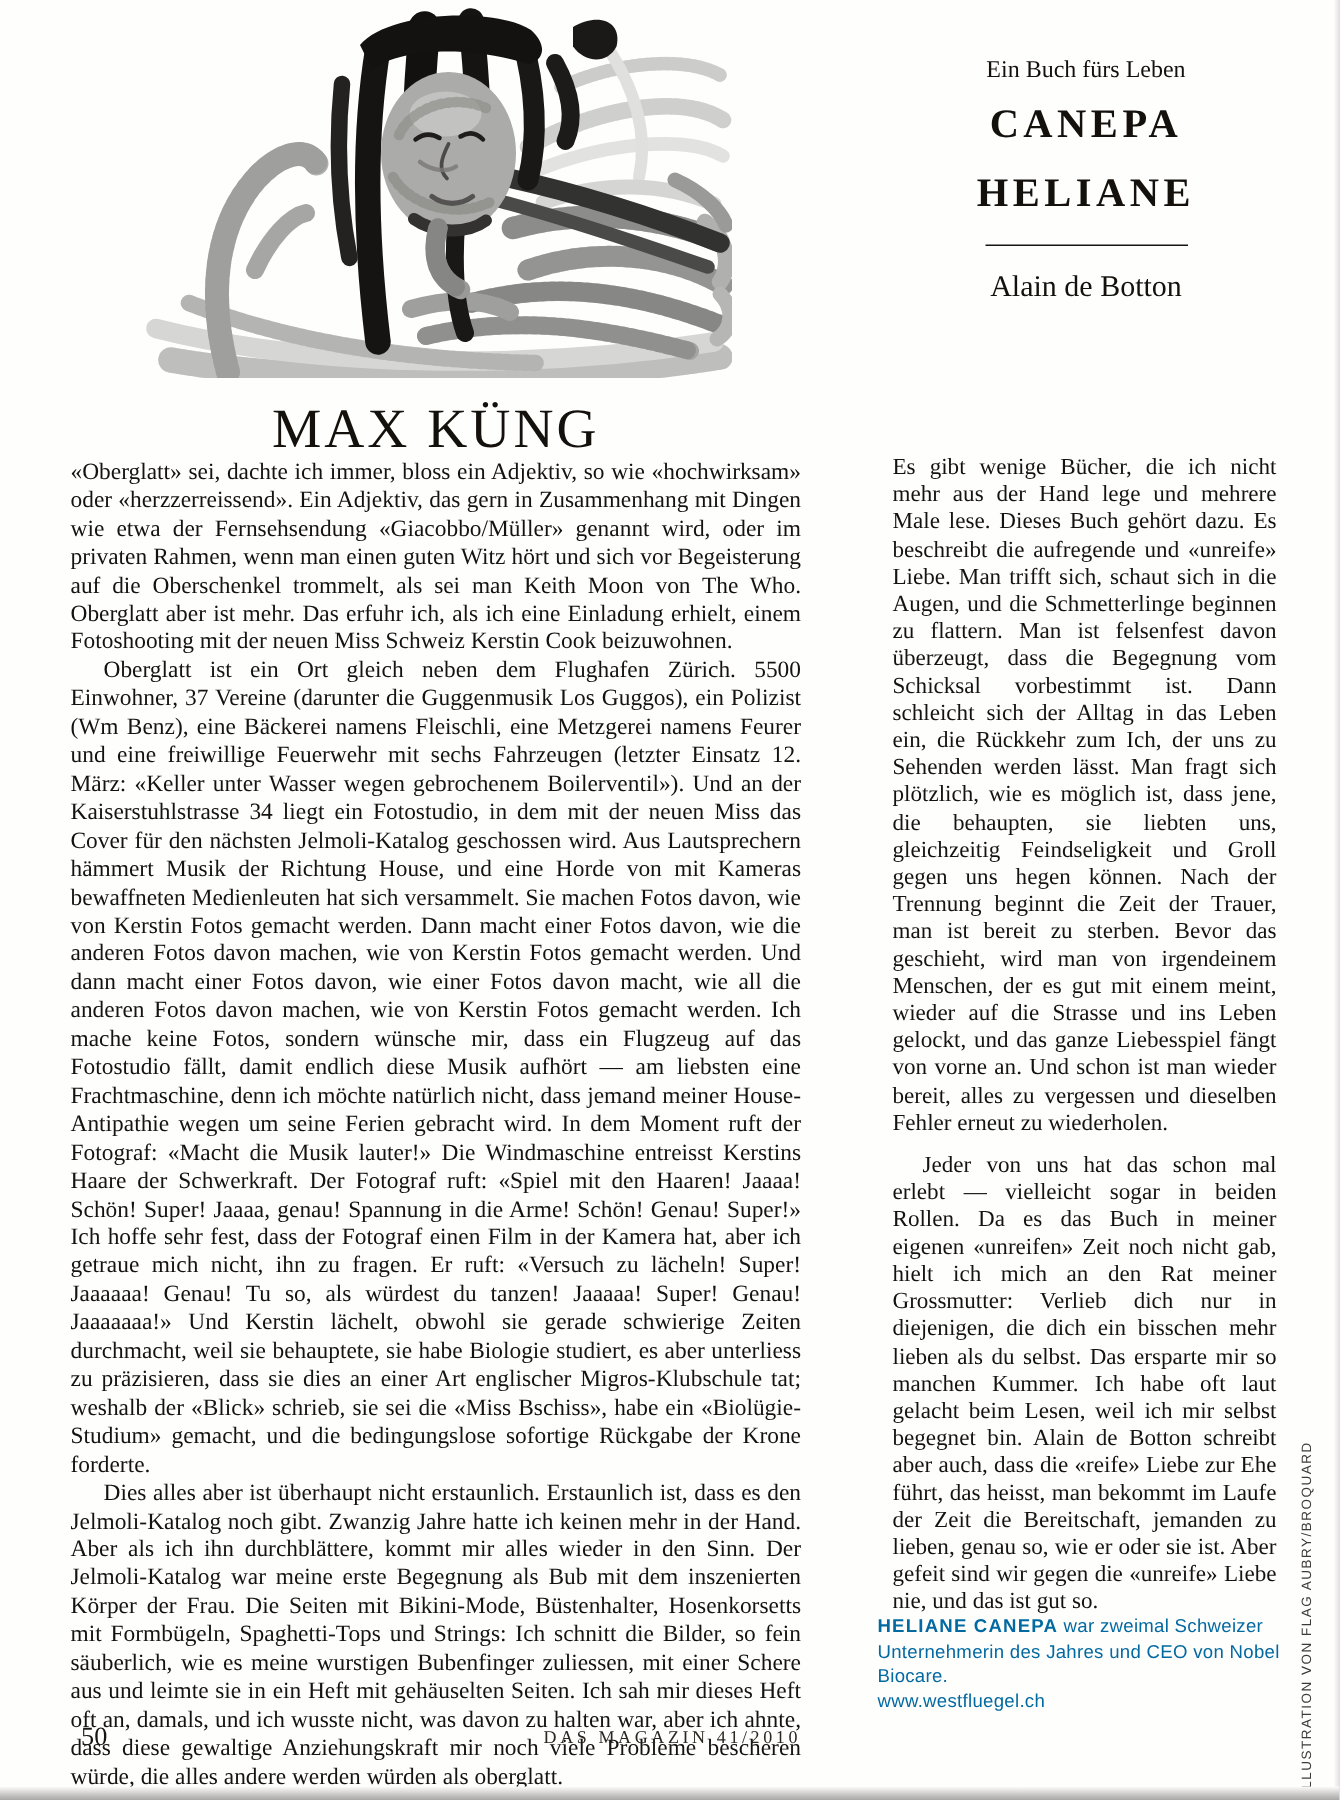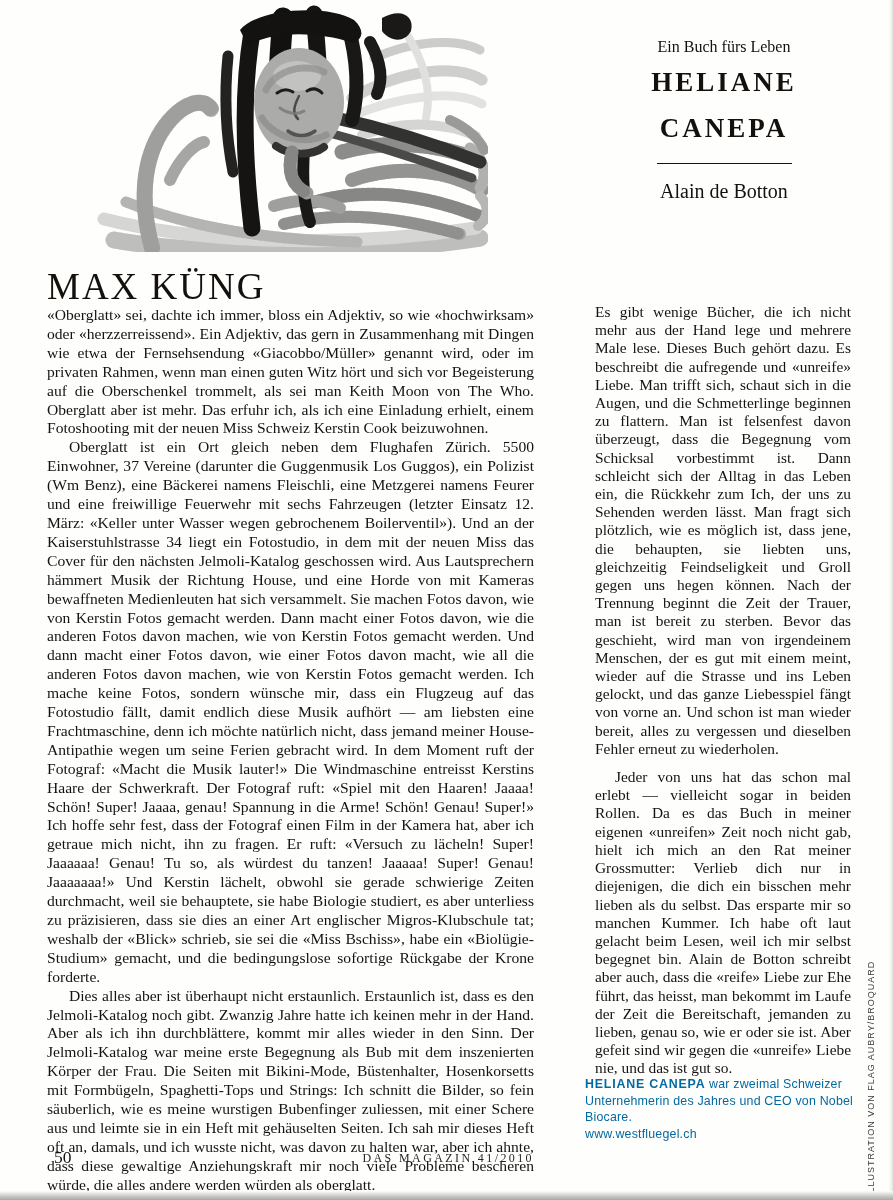--- a/index.html
+++ b/index.html
@@ -25,20 +25,21 @@
   }
 
   
   .illustration {
     position: absolute; left: 52px; top: 0; width: 436px; height: 252px;
   }
 
   
   .author-title {
     position: absolute; left: 47px; top: 240px; width: 487px;
+    text-align: center;
     font-size: 37px; font-weight: 400; letter-spacing: 2px;
     color: #14110d;
   }
   .left-col {
     position: absolute; left: 47px; top: 306px; width: 487px;
   }
   .left-col p {
     margin: 0;
     font-size: 15.6px; line-height: 18.9px;
     text-align: justify;
@@ -174,22 +175,22 @@
   <h1 class="author-title">MAX KÜNG</h1>
 
   <div class="left-col">
     <p>«Oberglatt» sei, dachte ich immer, bloss ein Adjektiv, so wie «hochwirksam» oder «herzzerreissend». Ein Adjektiv, das gern in Zusammenhang mit Dingen wie etwa der Fernsehsendung «Giacobbo/Müller» genannt wird, oder im privaten Rahmen, wenn man einen guten Witz hört und sich vor Begeisterung auf die Oberschenkel trommelt, als sei man Keith Moon von The Who. Oberglatt aber ist mehr. Das erfuhr ich, als ich eine Einladung erhielt, einem Fotoshooting mit der neuen Miss Schweiz Kerstin Cook beizuwohnen.</p>
     <p>Oberglatt ist ein Ort gleich neben dem Flughafen Zürich. 5500 Einwohner, 37 Vereine (darunter die Guggenmusik Los Guggos), ein Polizist (Wm Benz), eine Bäckerei namens Fleischli, eine Metzgerei namens Feurer und eine freiwillige Feuerwehr mit sechs Fahrzeugen (letzter Einsatz 12. März: «Keller unter Wasser wegen gebrochenem Boilerventil»). Und an der Kaiserstuhlstrasse 34 liegt ein Fotostudio, in dem mit der neuen Miss das Cover für den nächsten Jelmoli-Katalog geschossen wird. Aus Lautsprechern hämmert Musik der Richtung House, und eine Horde von mit Kameras bewaffneten Medienleuten hat sich versammelt. Sie machen Fotos davon, wie von Kerstin Fotos gemacht werden. Dann macht einer Fotos davon, wie die anderen Fotos davon machen, wie von Kerstin Fotos gemacht werden. Und dann macht einer Fotos davon, wie einer Fotos davon macht, wie all die anderen Fotos davon machen, wie von Kerstin Fotos gemacht werden. Ich mache keine Fotos, sondern wünsche mir, dass ein Flugzeug auf das Fotostudio fällt, damit endlich diese Musik aufhört — am liebsten eine Frachtmaschine, denn ich möchte natürlich nicht, dass jemand meiner House-Antipathie wegen um seine Ferien gebracht wird. In dem Moment ruft der Fotograf: «Macht die Musik lauter!» Die Windmaschine entreisst Kerstins Haare der Schwerkraft. Der Fotograf ruft: «Spiel mit den Haaren! Jaaaa! Schön! Super! Jaaaa, genau! Spannung in die Arme! Schön! Genau! Super!» Ich hoffe sehr fest, dass der Fotograf einen Film in der Kamera hat, aber ich getraue mich nicht, ihn zu fragen. Er ruft: «Versuch zu lächeln! Super! Jaaaaaa! Genau! Tu so, als würdest du tanzen! Jaaaaa! Super! Genau! Jaaaaaaa!» Und Kerstin lächelt, obwohl sie gerade schwierige Zeiten durchmacht, weil sie behauptete, sie habe Biologie studiert, es aber unterliess zu präzisieren, dass sie dies an einer Art englischer Migros-Klubschule tat; weshalb der «Blick» schrieb, sie sei die «Miss Bschiss», habe ein «Biolügie-Studium» gemacht, und die bedingungslose sofortige Rückgabe der Krone forderte.</p>
     <p>Dies alles aber ist überhaupt nicht erstaunlich. Erstaunlich ist, dass es den Jelmoli-Katalog noch gibt. Zwanzig Jahre hatte ich keinen mehr in der Hand. Aber als ich ihn durchblättere, kommt mir alles wieder in den Sinn. Der Jelmoli-Katalog war meine erste Begegnung als Bub mit dem inszenierten Körper der Frau. Die Seiten mit Bikini-Mode, Büstenhalter, Hosenkorsetts mit Formbügeln, Spaghetti-Tops und Strings: Ich schnitt die Bilder, so fein säuberlich, wie es meine wurstigen Bubenfinger zuliessen, mit einer Schere aus und leimte sie in ein Heft mit gehäuselten Seiten. Ich sah mir dieses Heft oft an, damals, und ich wusste nicht, was davon zu halten war, aber ich ahnte, dass diese gewaltige Anziehungskraft mir noch viele Probleme bescheren würde, die alles andere werden würden als oberglatt.</p>
   </div>
 
   <div class="sidebar-head">
     <p class="kicker">Ein Buch fürs Leben</p>
+    <p class="big-name">CANEPA</p>
     <p class="big-name">HELIANE</p>
-    <p class="big-name">CANEPA</p>
     <hr class="head-rule">
     <p class="book-author">Alain de Botton</p>
   </div>
 
   <div class="sidebar-text">
     <p>Es gibt wenige Bücher, die ich nicht mehr aus der Hand lege und mehrere Male lese. Dieses Buch gehört dazu. Es beschreibt die aufregende und «unreife» Liebe. Man trifft sich, schaut sich in die Augen, und die Schmetterlinge beginnen zu flattern. Man ist felsenfest davon überzeugt, dass die Begegnung vom Schicksal vorbestimmt ist. Dann schleicht sich der Alltag in das Leben ein, die Rückkehr zum Ich, der uns zu Sehenden werden lässt. Man fragt sich plötzlich, wie es möglich ist, dass jene, die behaupten, sie liebten uns, gleichzeitig Feindseligkeit und Groll gegen uns hegen können. Nach der Trennung beginnt die Zeit der Trauer, man ist bereit zu sterben. Bevor das geschieht, wird man von irgendeinem Menschen, der es gut mit einem meint, wieder auf die Strasse und ins Leben gelockt, und das ganze Liebesspiel fängt von vorne an. Und schon ist man wieder bereit, alles zu vergessen und dieselben Fehler erneut zu wiederholen.</p>
     <p>Jeder von uns hat das schon mal erlebt — vielleicht sogar in beiden Rollen. Da es das Buch in meiner eigenen «unreifen» Zeit noch nicht gab, hielt ich mich an den Rat meiner Grossmutter: Verlieb dich nur in diejenigen, die dich ein bisschen mehr lieben als du selbst. Das ersparte mir so manchen Kummer. Ich habe oft laut gelacht beim Lesen, weil ich mir selbst begegnet bin. Alain de Botton schreibt aber auch, dass die «reife» Liebe zur Ehe führt, das heisst, man bekommt im Laufe der Zeit die Bereitschaft, jemanden zu lieben, genau so, wie er oder sie ist. Aber gefeit sind wir gegen die «unreife» Liebe nie, und das ist gut so.</p>
   </div>
 
   <div class="bio-block">

